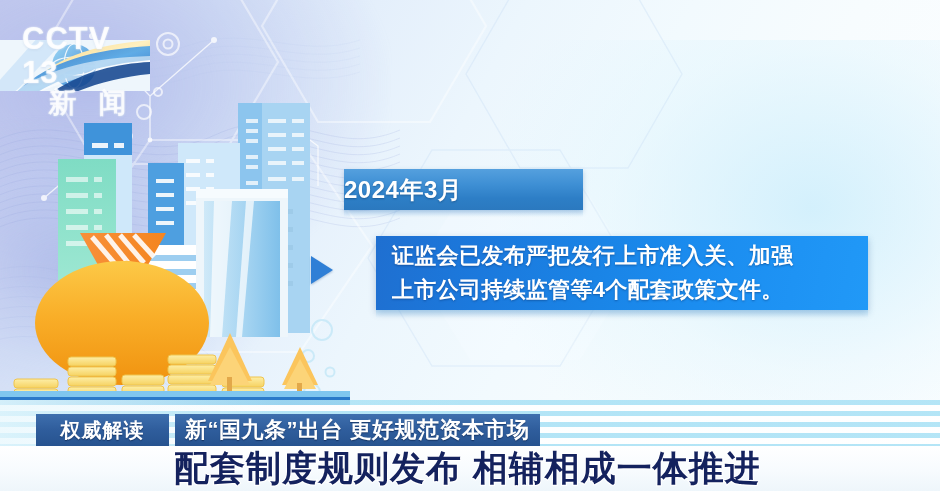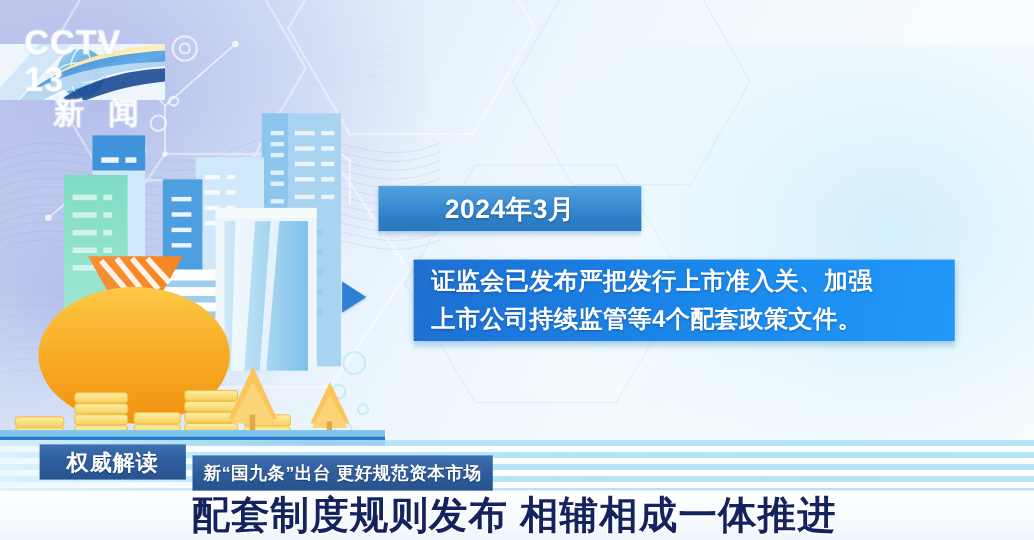--- a/index.html
+++ b/index.html
@@ -58,21 +58,21 @@
     position:absolute; left:311px; top:256px; width:0; height:0;
     border-top:14px solid transparent;
     border-bottom:14px solid transparent;
     border-left:22px solid #2f7fd6;
     filter:drop-shadow(0 1px 1px rgba(30,80,140,.35));
   }
   .date-box{
     position:absolute; left:344px; top:169px; width:239px; height:41px;
     background:linear-gradient(180deg,#55a0de 0%,#3e8fd4 38%,#2d7ec6 72%,#2b79bf 100%);
     box-shadow:0 2px 5px rgba(40,90,150,.28);
-    display:flex; align-items:center; justify-content:center;
+    display:flex; align-items:center; justify-content:flex-start;
   }
   .date-box::after{
     content:""; position:absolute; left:0; right:0; bottom:-7px; height:7px;
     background:linear-gradient(180deg, rgba(120,180,230,.30), rgba(120,180,230,0));
   }
   .date-text{
     color:#ffffff; font-size:24px; font-weight:bold;
     letter-spacing:.5px;
     text-shadow:0 1px 2px rgba(10,50,95,.45);
     font-family:"Liberation Sans", sans-serif;
@@ -118,37 +118,37 @@
   }
   .lt-white{
     position:absolute; left:0; top:46px; width:940px; height:45px;
     background:linear-gradient(180deg,#ffffff 0%,#f7fbfe 55%,#eef6fb 100%);
   }
   .lt-logo{
     position:absolute; left:0; top:40px; width:150px; height:51px;
     overflow:hidden;
   }
   .kicker{
-    position:absolute; left:36px; top:404px; width:133px; height:32px;
+    position:absolute; left:36px; top:414px; width:133px; height:32px;
     background:linear-gradient(180deg,#3e6fae 0%,#2f5d9c 50%,#27538f 100%);
     display:flex; align-items:center; justify-content:center;
   }
   .kicker-text{
     color:#ffffff; font-size:20px; font-weight:bold; letter-spacing:1px;
     font-family:"Liberation Sans", sans-serif;
     text-shadow:0 1px 1px rgba(0,20,55,.5);
   }
   .subhead{
     position:absolute; left:175px; top:414px; height:32px;
     background:linear-gradient(180deg,#3e6fae 0%,#2f5d9c 50%,#27538f 100%);
     display:flex; align-items:center;
     padding:0 10px;
   }
   .subhead-text{
-    color:#ffffff; font-size:16px; font-weight:bold; letter-spacing:.5px;
+    color:#ffffff; font-size:22px; font-weight:bold; letter-spacing:.5px;
     white-space:nowrap;
     font-family:"Liberation Sans", sans-serif;
     text-shadow:0 1px 1px rgba(0,20,55,.5);
   }
   .headline{
     position:absolute; left:174px; top:446px; height:44px;
     display:flex; align-items:center;
   }
   .headline-text{
     font-size:35px; font-weight:bold; letter-spacing:1px;

